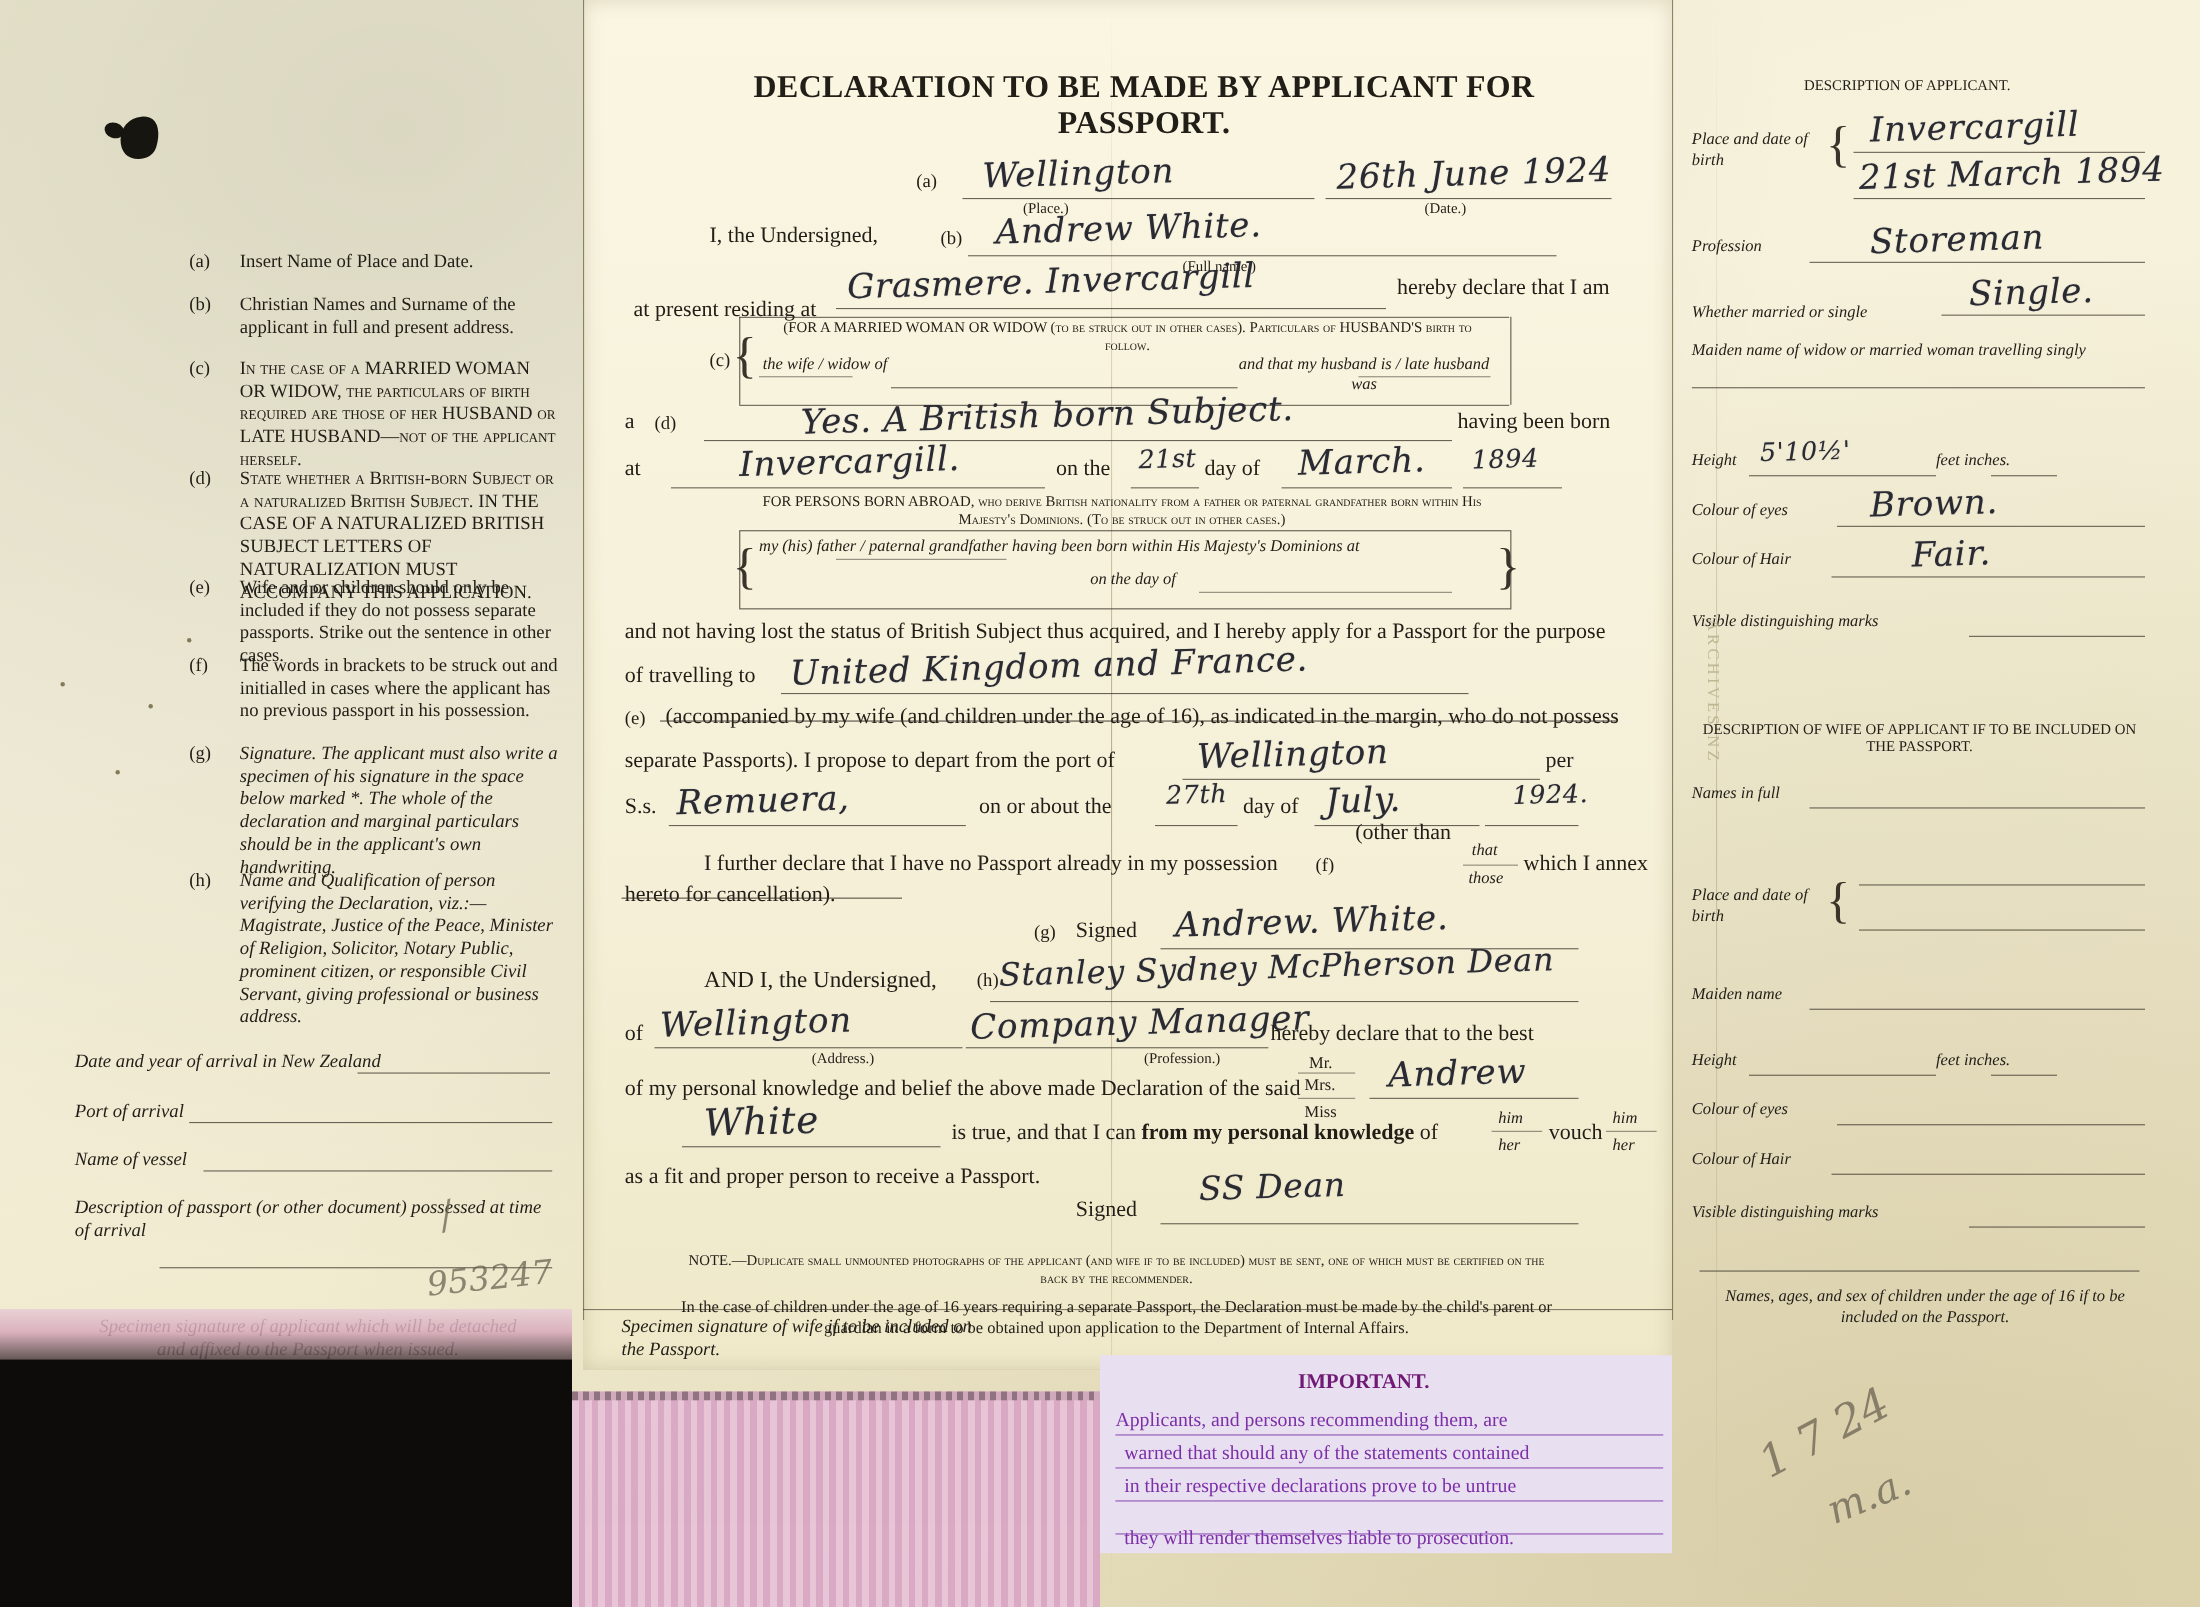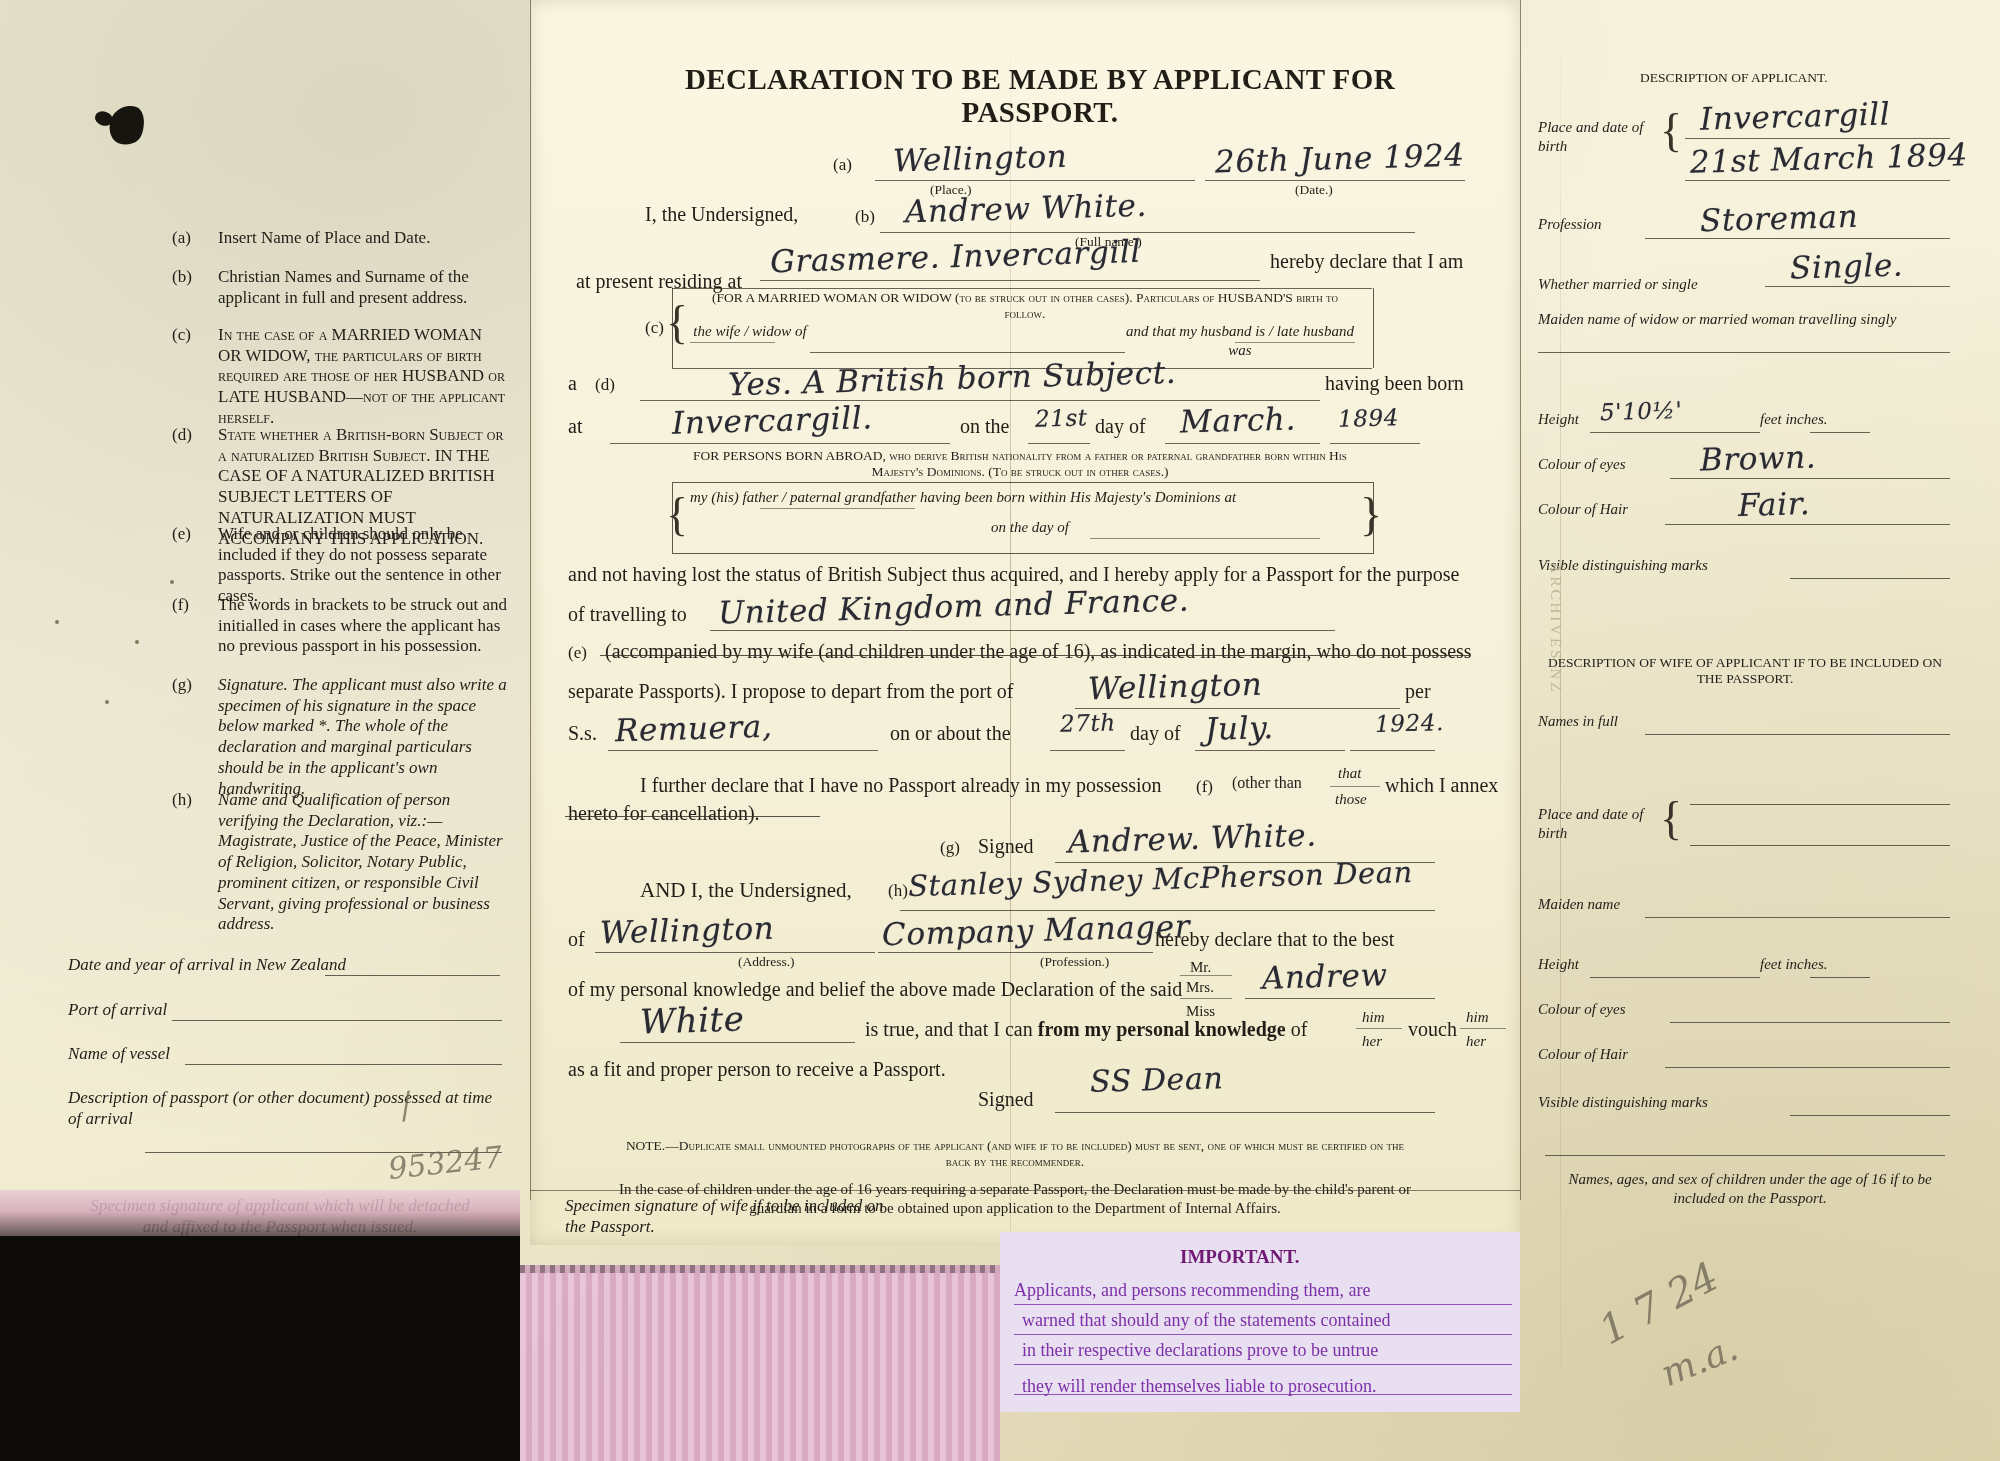--- a/index.html
+++ b/index.html
@@ -224,21 +224,21 @@
     <div class="hw sm2" style="left:1060px;top:710px;">27th</div>
     <div class="line" style="left:1050px;top:750px;width:75px;"></div>
     <div class="t" style="left:1130px;top:722px;font-size:20px;">day of</div>
     <div class="hw bg" style="left:1205px;top:710px;">July.</div>
     <div class="line" style="left:1195px;top:750px;width:150px;"></div>
     <div class="hw sm2" style="left:1375px;top:710px;">1924.</div>
     <div class="line" style="left:1350px;top:750px;width:85px;"></div>
 
     <div class="t" style="left:640px;top:774px;font-size:20px;">I further declare that I have no Passport already in my possession</div>
     <div class="t lbl" style="left:1196px;top:777px;">(f)</div>
-    <div class="t" style="left:1232px;top:774px;font-size:16px;text-align:right;">(other than</div>
+    <div class="t" style="left:1232px;top:746px;font-size:20px;text-align:right;">(other than</div>
     <div class="t sm it" style="left:1338px;top:764px;">that</div>
     <div class="t sm it" style="left:1335px;top:790px;">those</div>
     <div class="line thin" style="left:1330px;top:786px;width:50px;"></div>
     <div class="t" style="left:1385px;top:774px;font-size:20px;">which I annex</div>
     <div class="t" style="left:568px;top:802px;font-size:20px;">hereto for cancellation).</div>
     <div class="line" style="left:565px;top:816px;width:255px;opacity:.85;"></div>
 
     <div class="t lbl" style="left:940px;top:838px;">(g)</div>
     <div class="t" style="left:978px;top:835px;font-size:20px;">Signed</div>
     <div class="hw bg" style="left:1068px;top:820px;">Andrew. White.</div>
@@ -367,16 +367,16 @@
   <div class="watermark" style="left:1490px;top:620px;">ARCHIVES NZ</div>
 
   <div class="important">
     <div class="imp-t" style="left:180px;top:14px;">IMPORTANT.</div>
     <div class="imp-l" style="left:14px;top:44px;width:500px;">Applicants, and persons recommending them, are</div>
     <div class="imp-underline" style="left:14px;top:72px;width:498px;"></div>
     <div class="imp-l" style="left:22px;top:74px;width:500px;">warned that should any of the statements contained</div>
     <div class="imp-underline" style="left:14px;top:102px;width:498px;"></div>
     <div class="imp-l" style="left:22px;top:104px;width:500px;">in their respective declarations prove to be untrue</div>
     <div class="imp-underline" style="left:14px;top:132px;width:498px;"></div>
-    <div class="imp-l" style="left:22px;top:140px;width:500px;">they will render themselves liable to prosecution.</div>
+    <div class="imp-l" style="left:22px;top:152px;width:500px;">they will render themselves liable to prosecution.</div>
     <div class="imp-underline" style="left:14px;top:162px;width:498px;"></div>
   </div>
 </div>
 
 </body></html>

